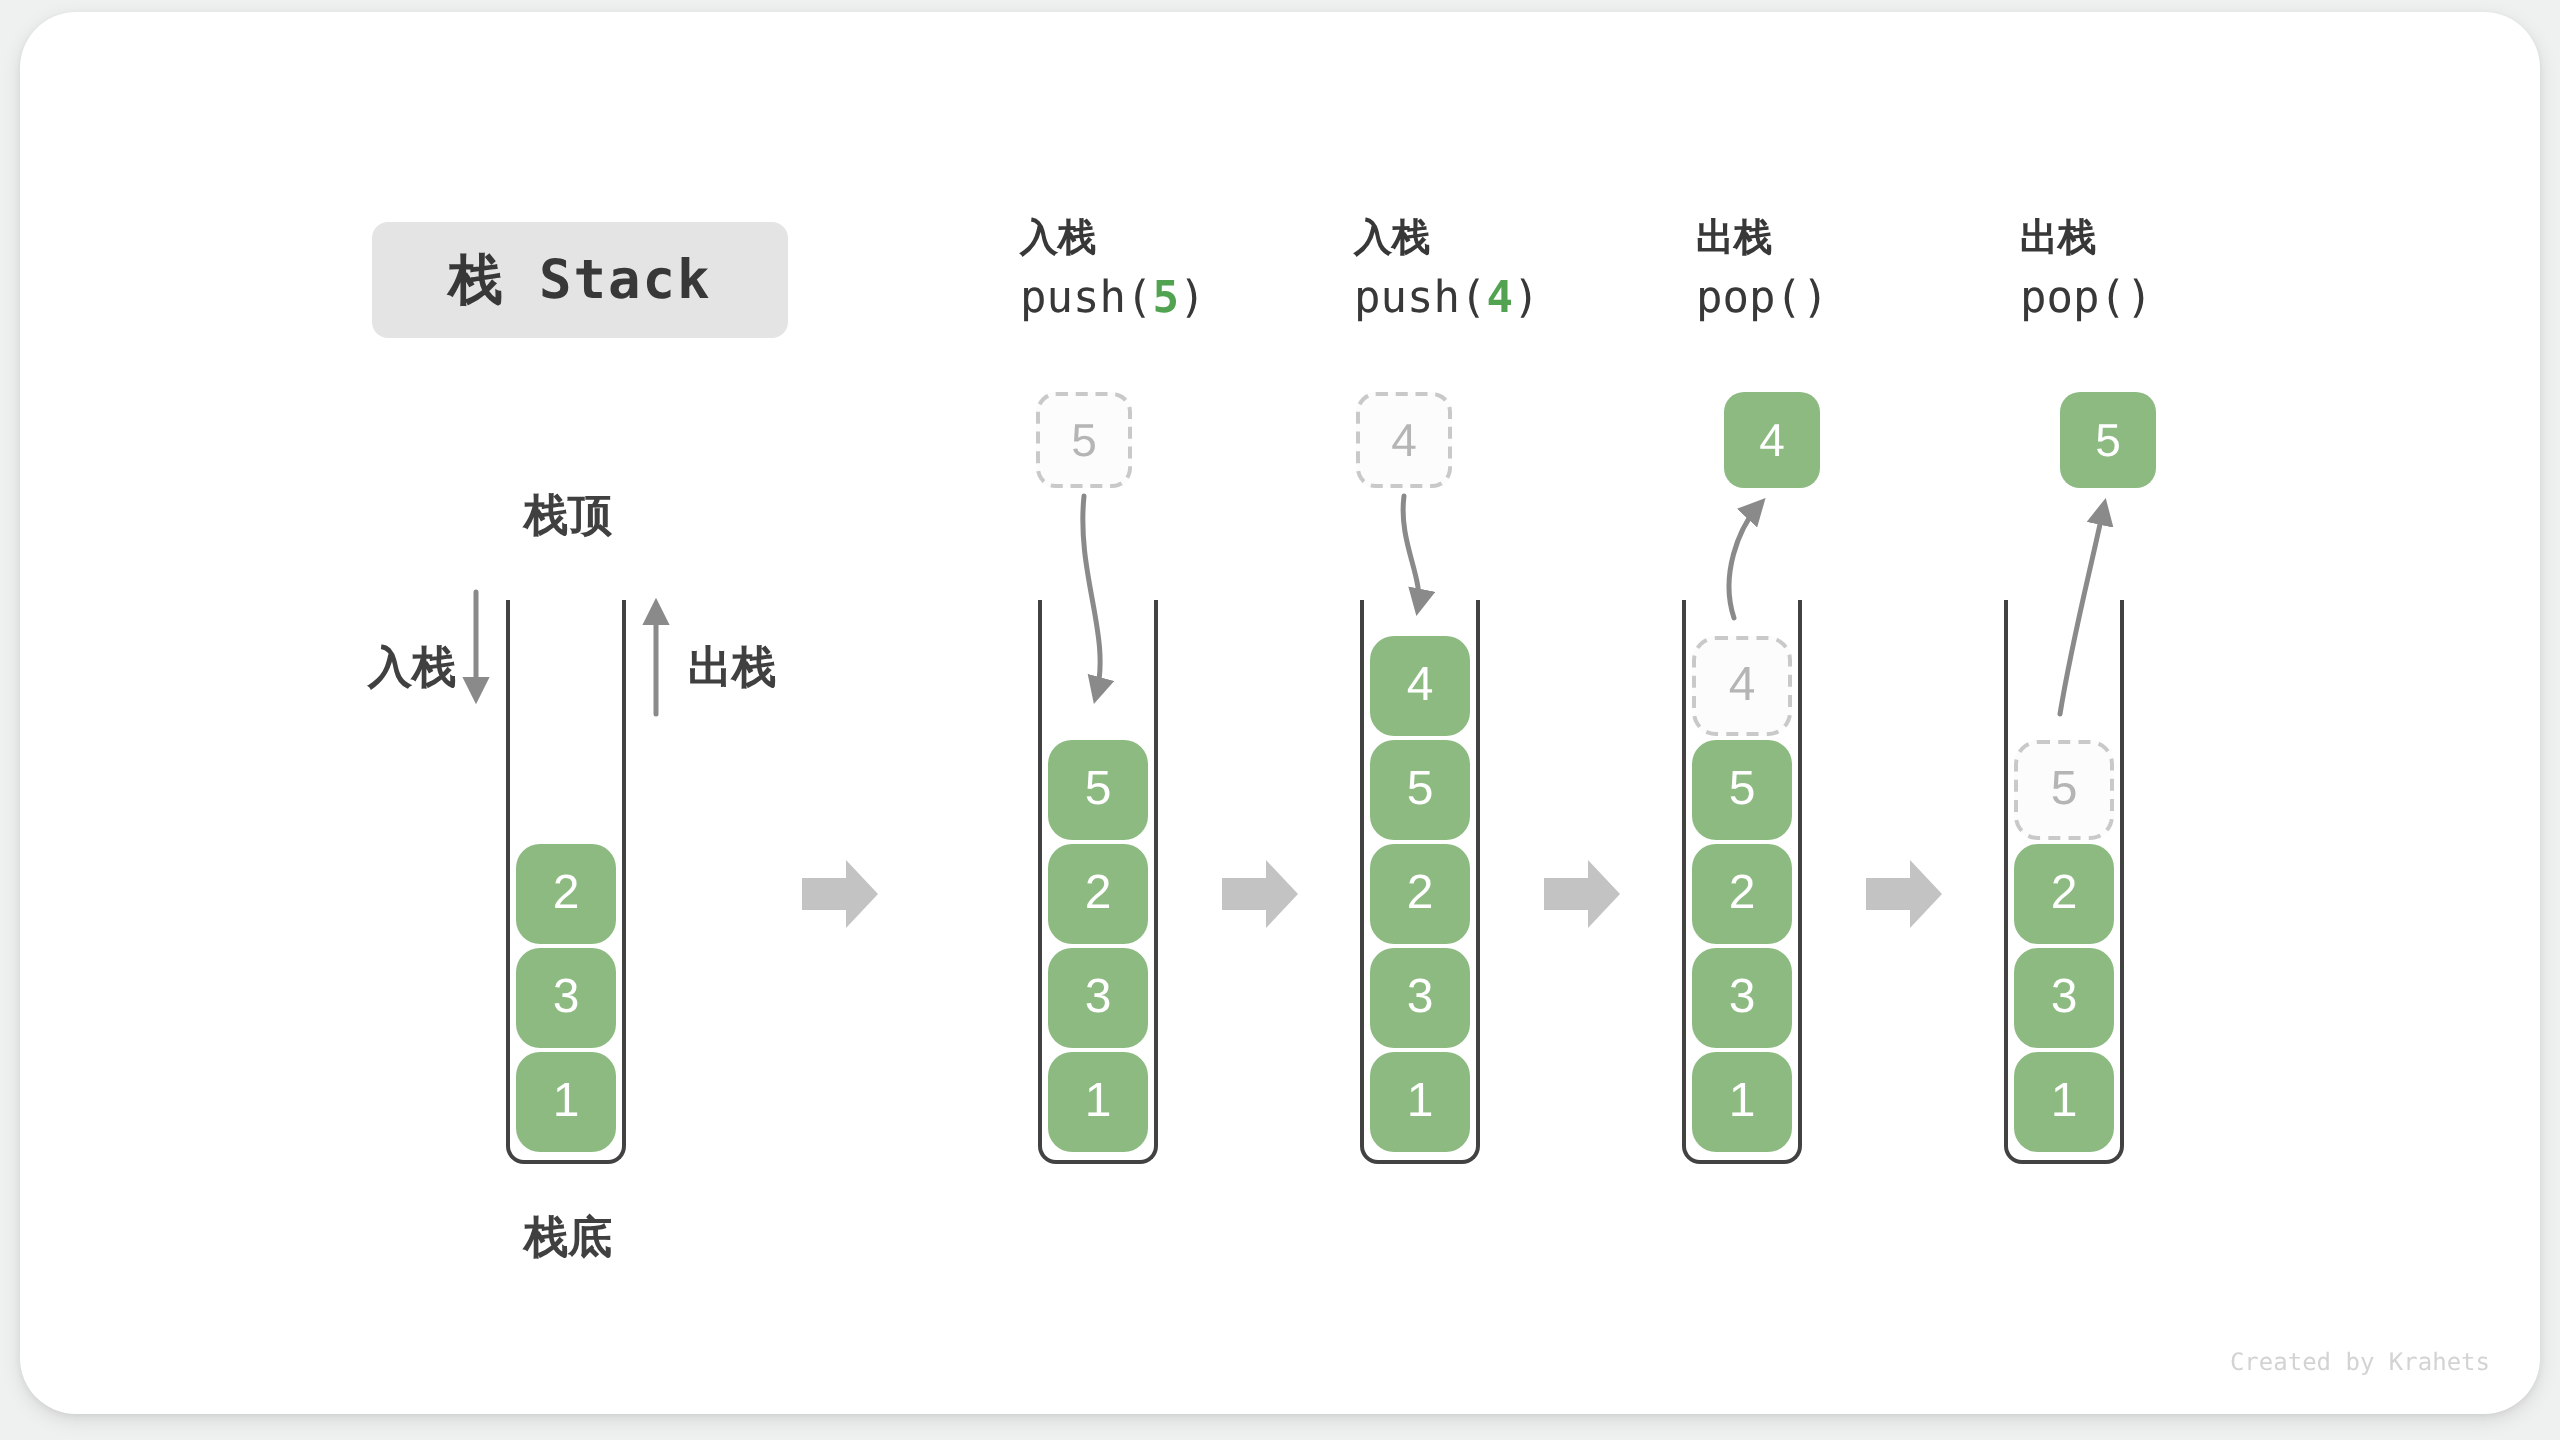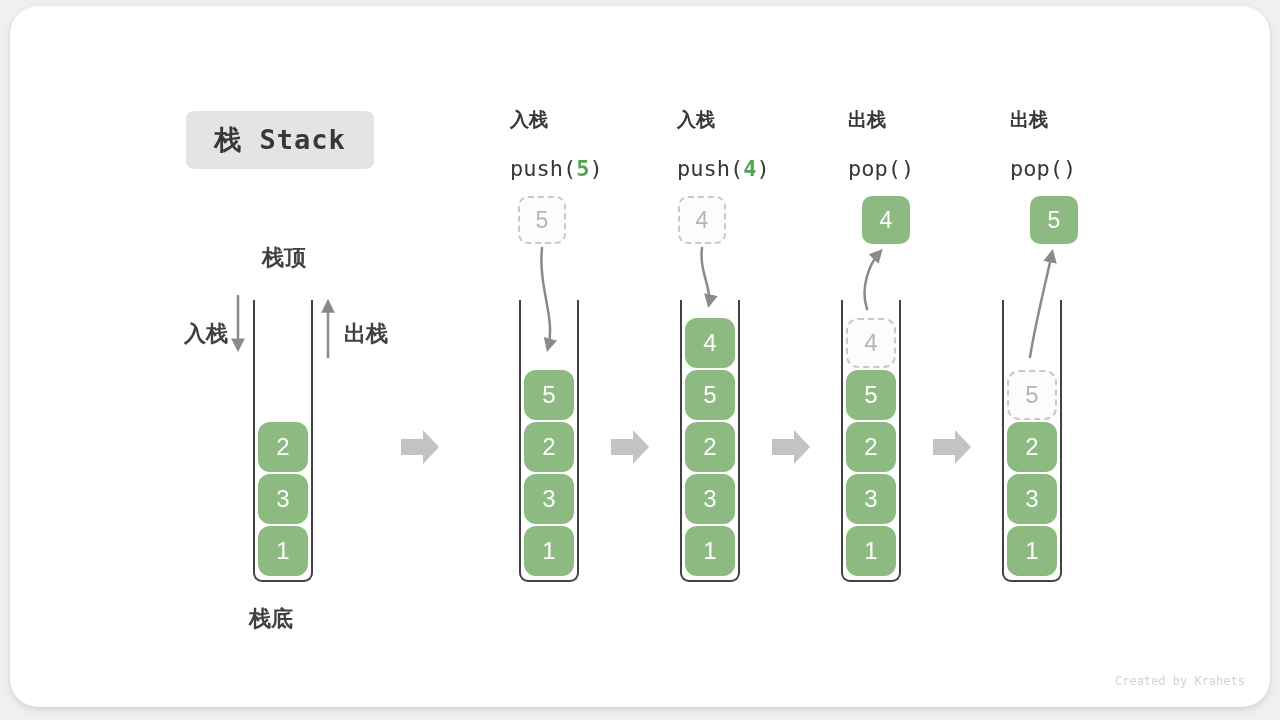--- a/index.html
+++ b/index.html
@@ -9,35 +9,35 @@
     font-family:"Liberation Sans","DejaVu Sans",sans-serif;
     overflow:hidden;
   }
   #stage{position:relative;width:1280px;height:720px;}
   .card{
     position:absolute;left:10px;top:6px;width:1260px;height:701px;
     background:#ffffff;border-radius:28px;
     box-shadow:0 3px 10px rgba(0,0,0,0.10), 0 1px 3px rgba(0,0,0,0.06);
   }
   .title-box{
-    position:absolute;left:186px;top:111px;width:188px;height:58px;
+    position:absolute;left:186px;top:111px;width:208px;height:58px;
     background:var(--title_bg);border-radius:8px;
     display:flex;align-items:center;justify-content:center;
     font-family:"DejaVu Sans Mono","DejaVu Sans",monospace;
     font-size:27px;font-weight:bold;color:var(--text_dark);
     letter-spacing:1px;
   }
   .op-header{position:absolute;top:106px;}
   .op-header .op-label{
     font-size:19px;font-weight:bold;color:var(--text_dark);
     line-height:27px;
   }
   .op-header .op-code{
     font-family:"DejaVu Sans Mono",monospace;
-    font-size:22px;color:var(--text_dark);line-height:32px;margin-top:20px;
+    font-size:22px;color:var(--text_dark);line-height:32px;margin-top:1px;
   }
   .op-header .op-code .arg{color:var(--green_accent);font-weight:bold;}
 
   .float-box{
     position:absolute;top:196px;width:48px;height:48px;box-sizing:border-box;
     border-radius:10px;display:flex;align-items:center;justify-content:center;
     font-size:23px;
   }
   .float-box.solid{background:var(--green);color:#ffffff;}
   .float-box.ghost{
@@ -135,21 +135,21 @@
       <div class="cell solid">1</div>
     </div>
   <div class="stack-box" style="left:1002px">
       <div class="cell ghost">5</div>
       <div class="cell solid">2</div>
       <div class="cell solid">3</div>
       <div class="cell solid">1</div>
     </div>
 
   <div class="side-label" style="left:249px;top:243px;width:70px;text-align:center;">栈顶</div>
-  <div class="side-label" style="left:249px;top:604px;width:70px;">栈底</div>
+  <div class="side-label" style="left:249px;top:604px;width:70px;text-align:center;">栈底</div>
   <div class="side-label" style="left:164px;top:319px;width:64px;text-align:right;">入栈</div>
   <div class="side-label" style="left:344px;top:319px;width:64px;text-align:left;">出栈</div>
 
   <div class="watermark">Created by Krahets</div>
 
   <svg class="overlay" width="1280" height="720" viewBox="0 0 1280 720">
     <defs>
       <marker id="ah" viewBox="0 0 10 10" refX="7" refY="5" markerWidth="5.5" markerHeight="5.5" orient="auto-start-reverse">
         <path class="arrowhead" d="M0,0 L10,5 L0,10 z"></path>
       </marker>

